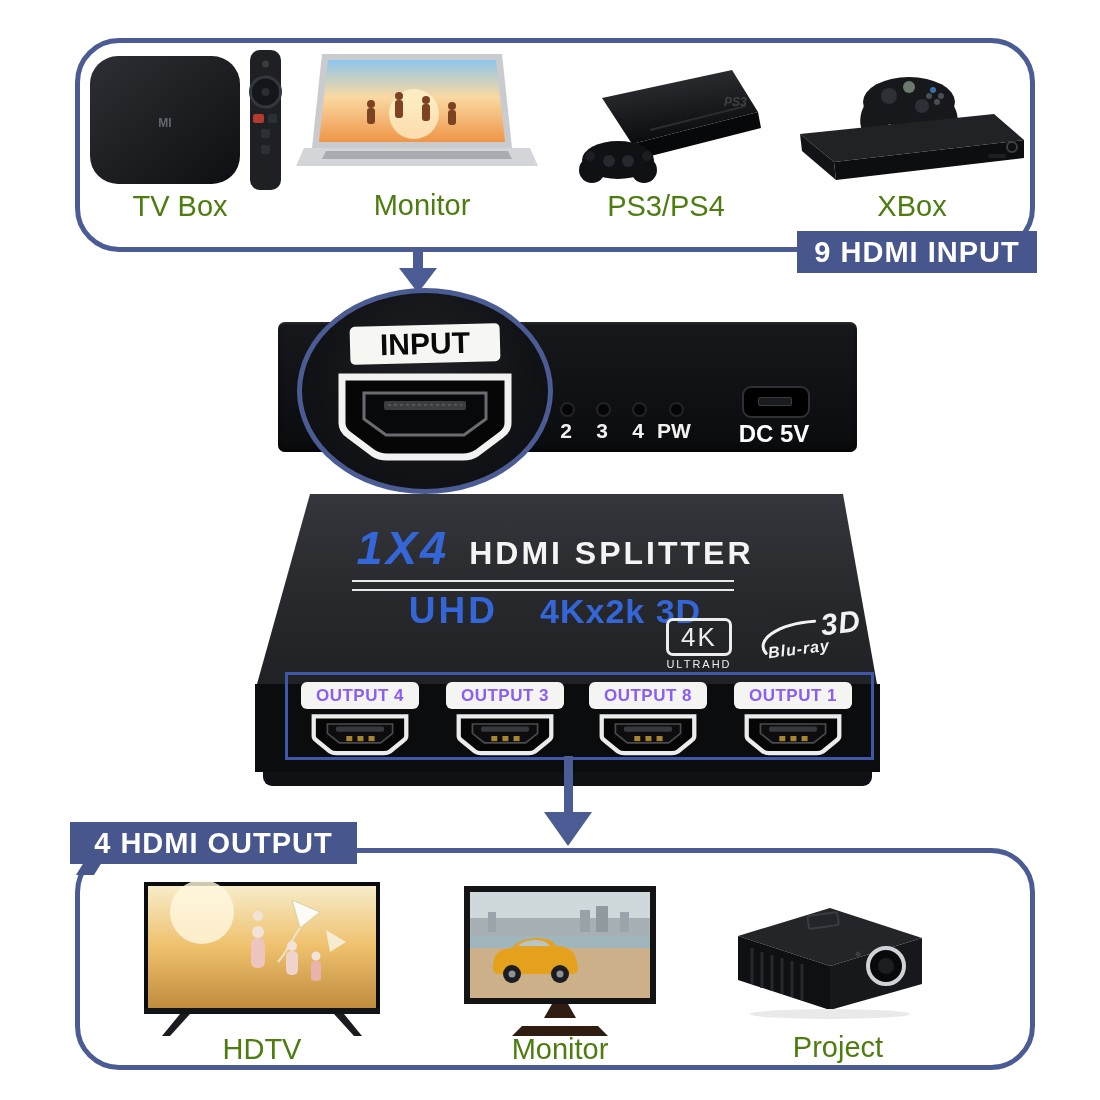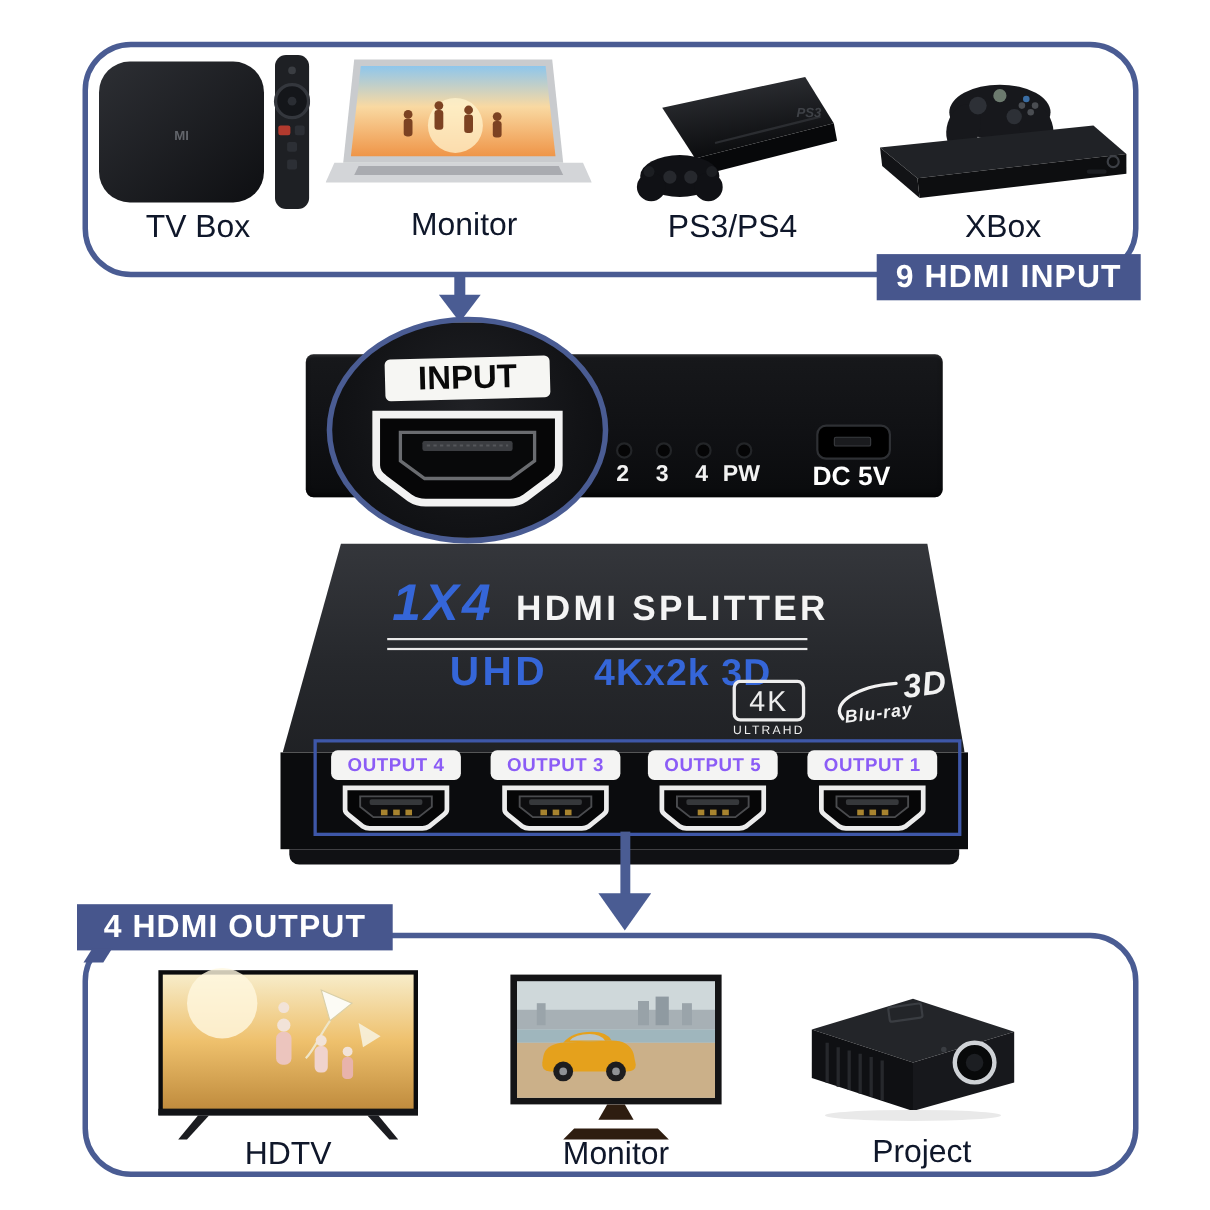--- a/index.html
+++ b/index.html
@@ -4,21 +4,21 @@
 <style>
   html,body{margin:0;padding:0;background:#fff;}
   #canvas{position:relative;width:1100px;height:1100px;background:#fff;overflow:hidden;
           font-family:"Liberation Sans",sans-serif;}
   .abs{position:absolute;}
   
   .panel{position:absolute;border:5px solid #4a5c93;border-radius:44px;background:#fff;}
   .badge{position:absolute;background:#47568d;color:#fff;font-weight:700;font-size:29px;
          display:flex;align-items:center;justify-content:center;z-index:6;letter-spacing:1px;}
   .badge-tail{position:absolute;width:18px;height:13px;background:#47568d;transform:skewX(-32deg);z-index:6;}
-  .dev-label{position:absolute;width:220px;text-align:center;font-size:29px;color:#0f172a;z-index:3;}
+  .dev-label{position:absolute;width:220px;text-align:center;font-size:29px;color:#4d7c0f;z-index:3;}
   
   .arrow-stem{position:absolute;background:#4a5c93;z-index:7;}
   .arrow-head{position:absolute;width:0;height:0;z-index:7;}
   
   .front-panel{position:absolute;left:278px;top:322px;width:579px;height:130px;z-index:2;
                background:linear-gradient(180deg,#17181b 0%,#101114 55%,#0a0b0d 100%);
                border-radius:7px;box-shadow:inset 0 2px 2px rgba(255,255,255,.08), inset 0 -3px 4px rgba(0,0,0,.6);}
   .led{position:absolute;width:11px;height:11px;border-radius:50%;background:#050506;border:2px solid #232528;}
   .led-label{position:absolute;width:34px;text-align:center;color:#f2f2f2;font-weight:700;font-size:21px;}
   .usb-port{position:absolute;left:464px;top:64px;width:64px;height:28px;background:#000;
@@ -237,21 +237,21 @@
       <svg class="port-svg" width="112" height="48" viewBox="0 0 120 56">
         <path d="M6 5 H114 V28 Q114 31 111 33 L95 46 Q92 48 88 48 H32 Q28 48 25 46 L9 33 Q6 31 6 28 Z" fill="#060607" stroke="#ececec" stroke-width="5"></path>
         <path d="M22 14 H98 V25 L84 36 H36 L22 25 Z" fill="#0d0d0f" stroke="#4a4b4e" stroke-width="2"></path>
         <rect x="32" y="17" width="56" height="6" rx="2" fill="#36383b"></rect>
         <rect x="44" y="28" width="7" height="6" fill="#a8842f"></rect>
           <rect x="57" y="28" width="7" height="6" fill="#a8842f"></rect>
           <rect x="70" y="28" width="7" height="6" fill="#a8842f"></rect>
       </svg>
     </div>
     <div class="port-group" style="left:330px;">
-      <div class="port-label">OUTPUT 5</div>
+      <div class="port-label">OUTPUT 8</div>
       <svg class="port-svg" width="112" height="48" viewBox="0 0 120 56">
         <path d="M6 5 H114 V28 Q114 31 111 33 L95 46 Q92 48 88 48 H32 Q28 48 25 46 L9 33 Q6 31 6 28 Z" fill="#060607" stroke="#ececec" stroke-width="5"></path>
         <path d="M22 14 H98 V25 L84 36 H36 L22 25 Z" fill="#0d0d0f" stroke="#4a4b4e" stroke-width="2"></path>
         <rect x="32" y="17" width="56" height="6" rx="2" fill="#36383b"></rect>
         <rect x="44" y="28" width="7" height="6" fill="#a8842f"></rect>
           <rect x="57" y="28" width="7" height="6" fill="#a8842f"></rect>
           <rect x="70" y="28" width="7" height="6" fill="#a8842f"></rect>
       </svg>
     </div>
     <div class="port-group" style="left:475px;">

